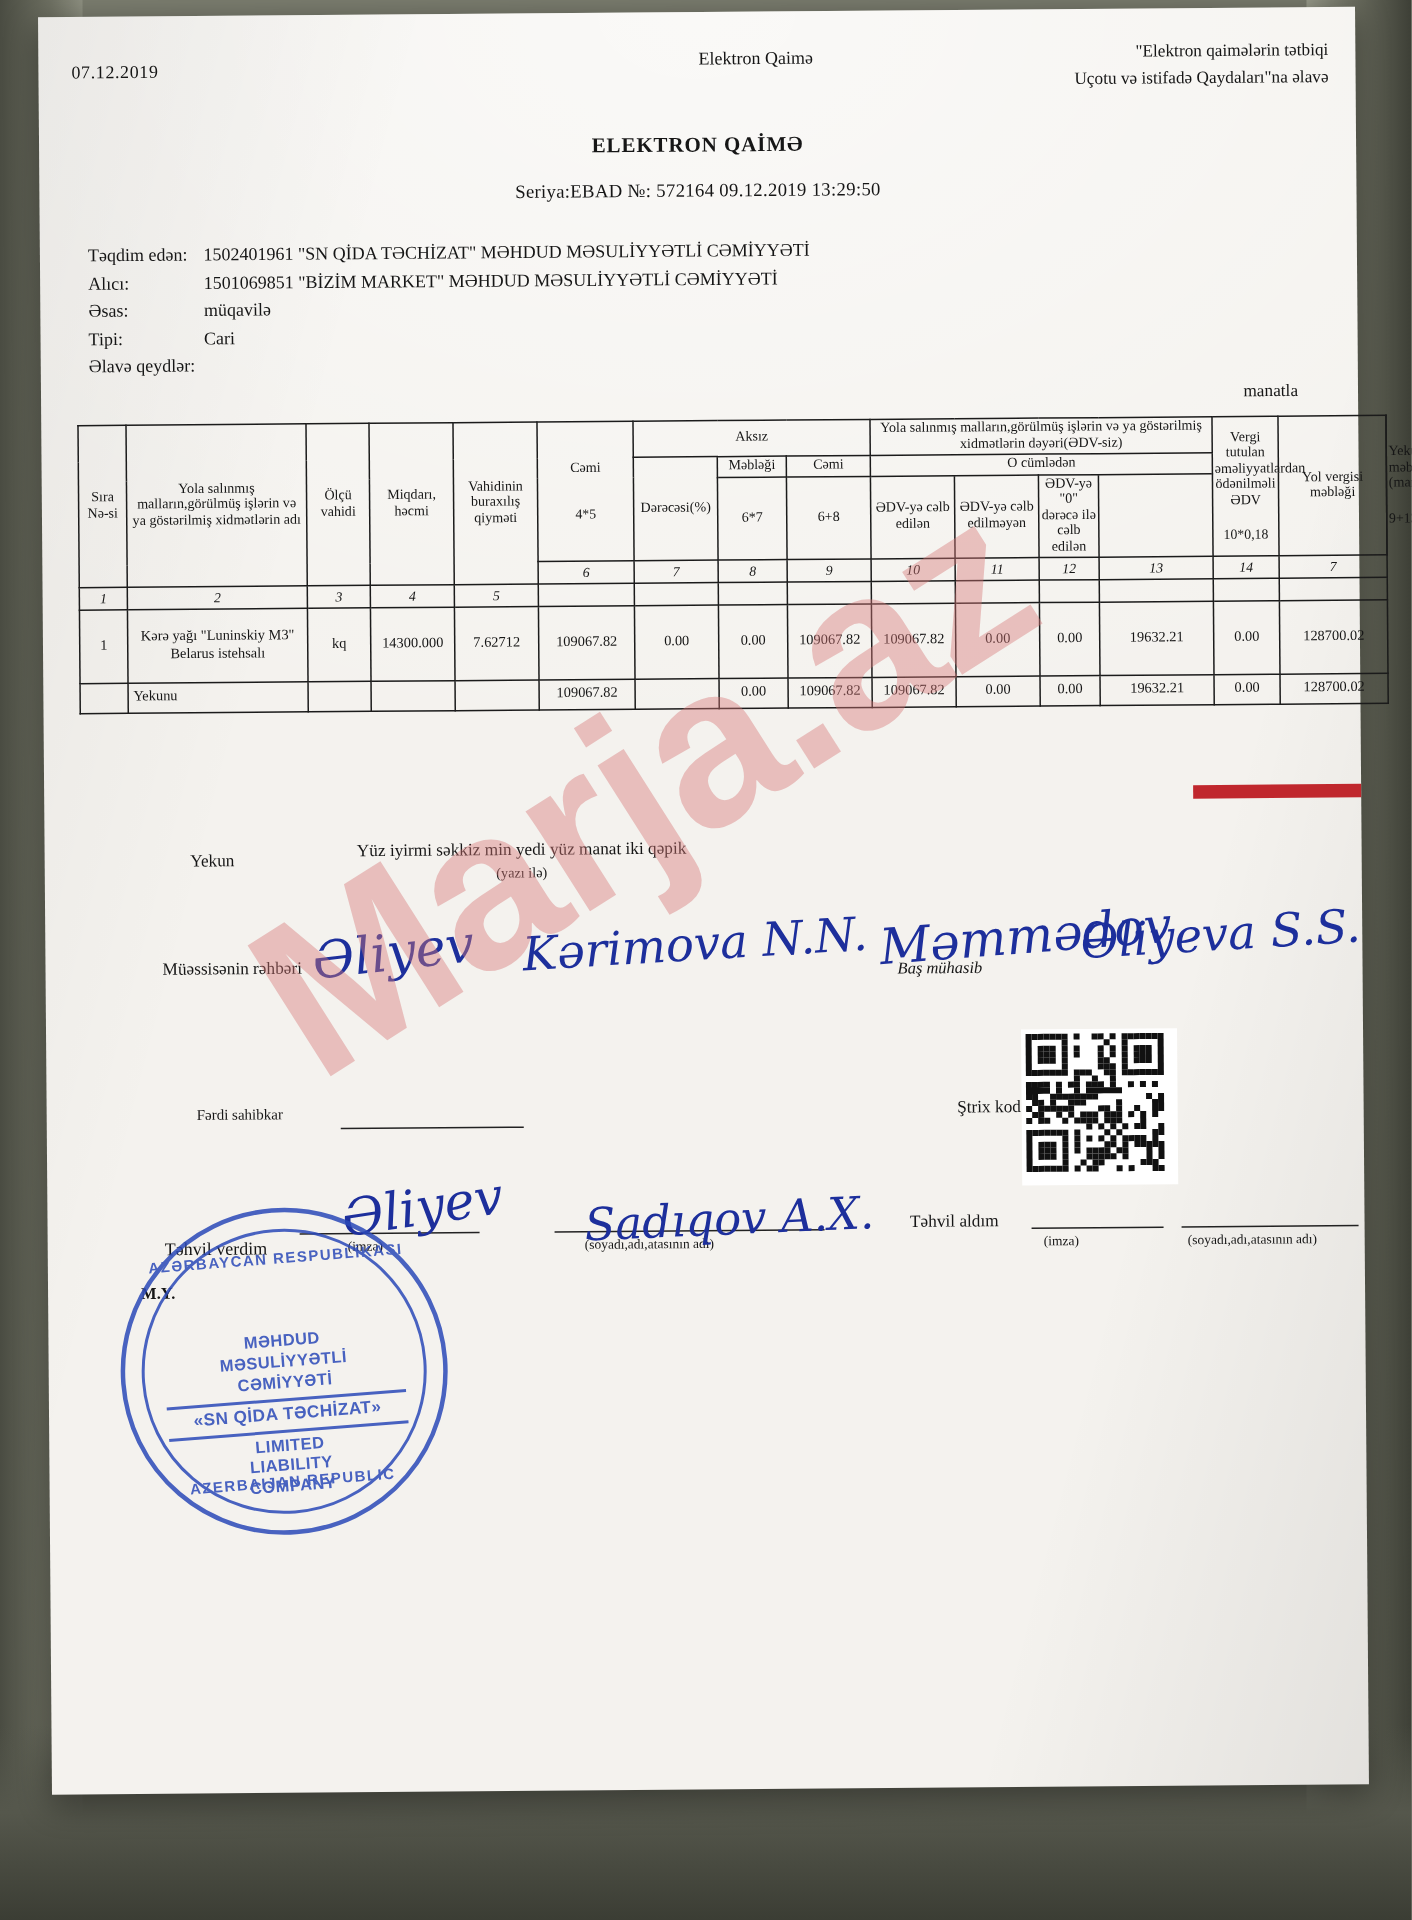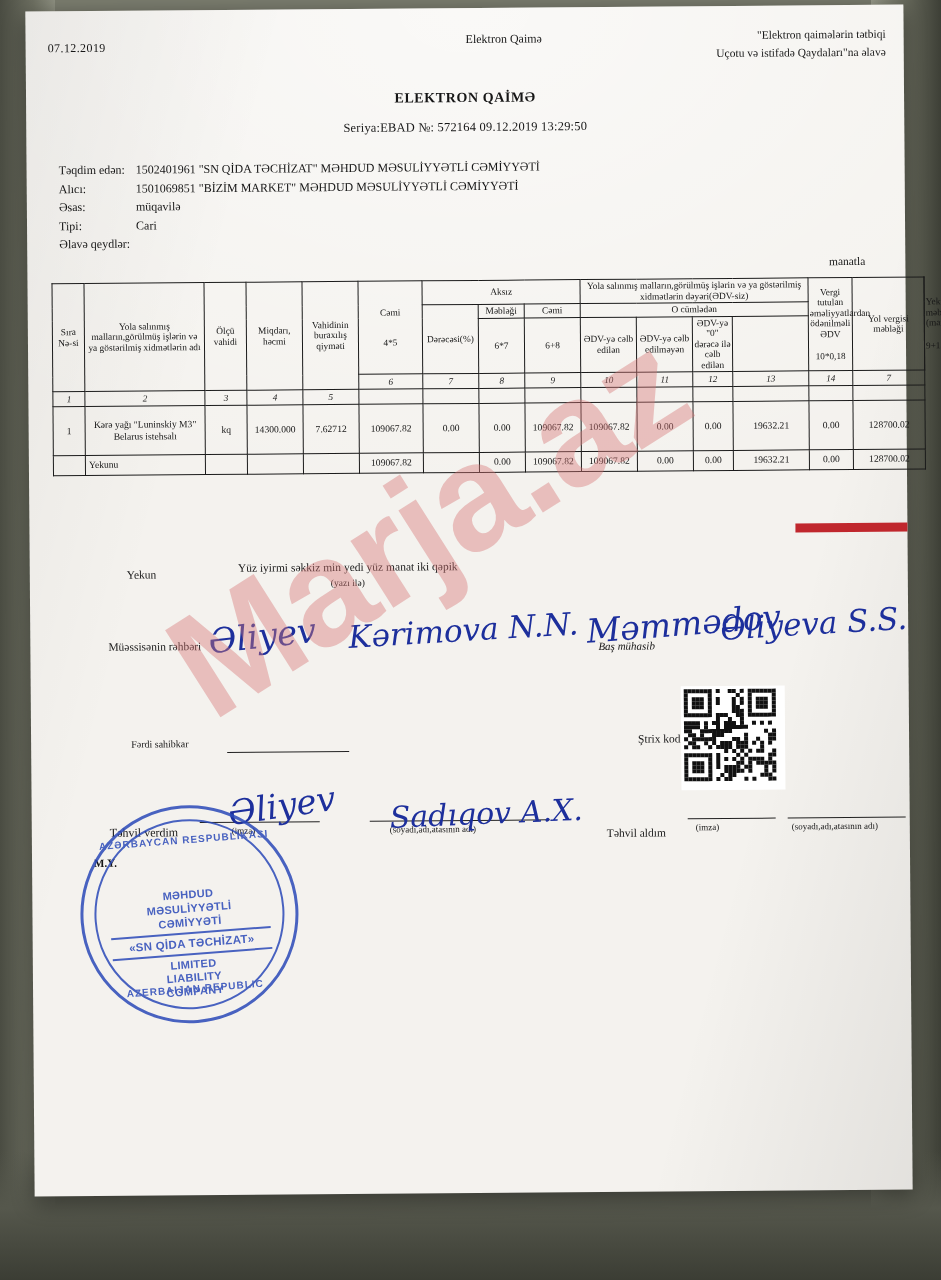--- a/index.html
+++ b/index.html
@@ -142,21 +142,21 @@
   .yekun-text {
     position: absolute; left: 168px; top: 550px; width: 300px;
     text-align: center; font-size: 11.5px; line-height: 1.5;
   }
   .yekun-sub { font-size: 9.5px; }
   .rehber-lbl { position: absolute; left: 78px; top: 628px; font-size: 11.5px; line-height: 1.45; }
   .bash-lbl { position: absolute; left: 568px; top: 632px; font-size: 11px; line-height: 1.3; text-align:center;font-style:italic;}
   .ferdi-lbl { position: absolute; left: 78px; top: 728px; font-size: 10px; margin-left: 22px; }
   .strix-lbl { position: absolute; left: 607px; top: 726px; font-size: 11.5px; }
   .tehvil-verdim { position: absolute; left: 78px; top: 815px; font-size: 12px; }
-  .tehvil-aldim { position: absolute; left: 575px; top: 820px; font-size: 11.5px; text-align: right; }
+  .tehvil-aldim { position: absolute; left: 575px; top: 802px; font-size: 11.5px; text-align: right; }
   .my-lbl { position: absolute; left: 62px; top: 846px; font-size: 11px; font-weight: bold; }
   .sig-cap { position: absolute; font-size: 9px; }
   .rule { position: absolute; border-bottom: 1px solid #222; }
   
   .hand {
     position: absolute;
     color: #1d2f9c;
     font-family: "DejaVu Serif", serif;
     font-style: italic;
     white-space: nowrap;

